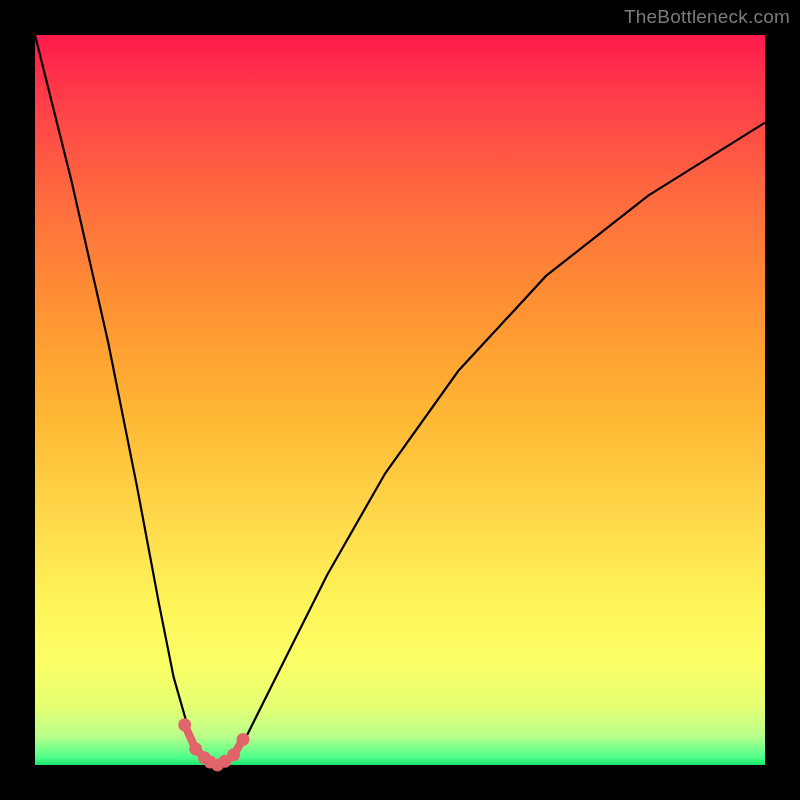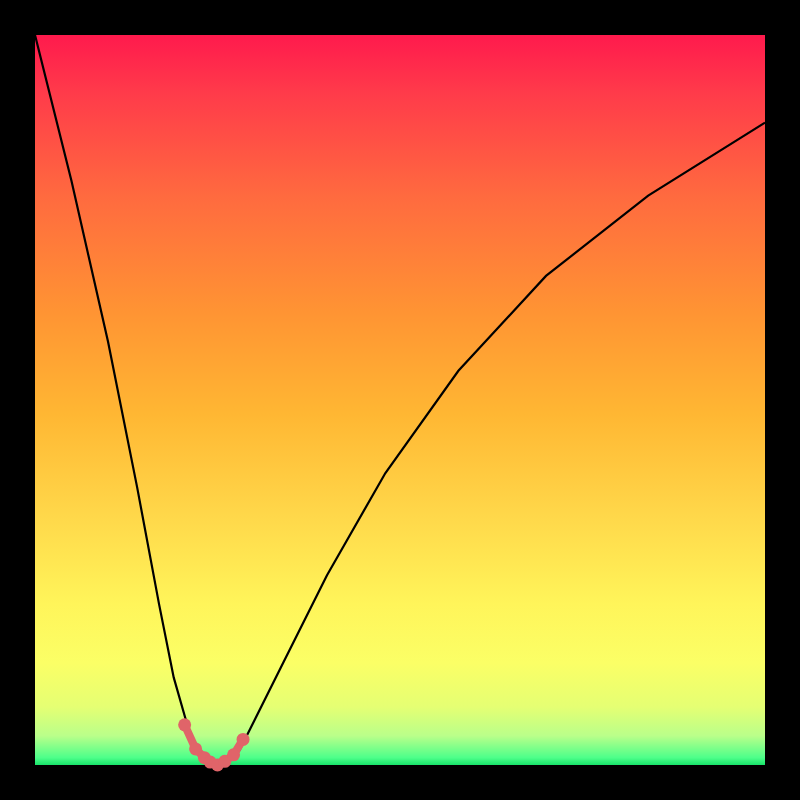--- a/index.html
+++ b/index.html
@@ -60,20 +60,21 @@
     height: 800px;
     pointer-events: none;
   }
 </style>
 </head>
 <body>
 
 <div class="frame">
   <div class="plot-area"></div>
 
+  <div class="watermark">TheBottleneck.com</div>
 
   <svg class="curve" viewBox="0 0 800 800">
     <g>
       <path id="main-curve" d="M35.00 35.00 L71.50 181.00 L108.00 341.60 L137.20 487.60 L159.10 604.40 L173.70 677.40 L188.30 728.50 L195.60 750.40 L202.90 759.89 L210.20 763.54 L217.50 765.00 L224.80 763.54 L232.10 759.16 L239.40 750.40 L254.00 721.20 L283.20 662.80 L327.00 575.20 L385.40 473.00 L458.40 370.80 L546.00 275.90 L648.20 195.60 L765.00 122.60" stroke="#000" stroke-width="2.2" fill="none"></path>
       <path id="marker-curve" d="M184.65 724.85 L195.60 748.94 L204.36 757.70 L210.20 762.08 L217.50 765.00 L224.80 761.35 L233.56 754.78 L243.05 739.45" stroke="#e06469" stroke-width="8" fill="none" stroke-linecap="round"></path>
       <g id="marker-dots">
           <circle cx="184.65" cy="724.85" r="6.5" fill="#e06469"></circle>
           <circle cx="195.60" cy="748.94" r="6.5" fill="#e06469"></circle>
           <circle cx="204.36" cy="757.70" r="6.5" fill="#e06469"></circle>
           <circle cx="210.20" cy="762.08" r="6.5" fill="#e06469"></circle>

